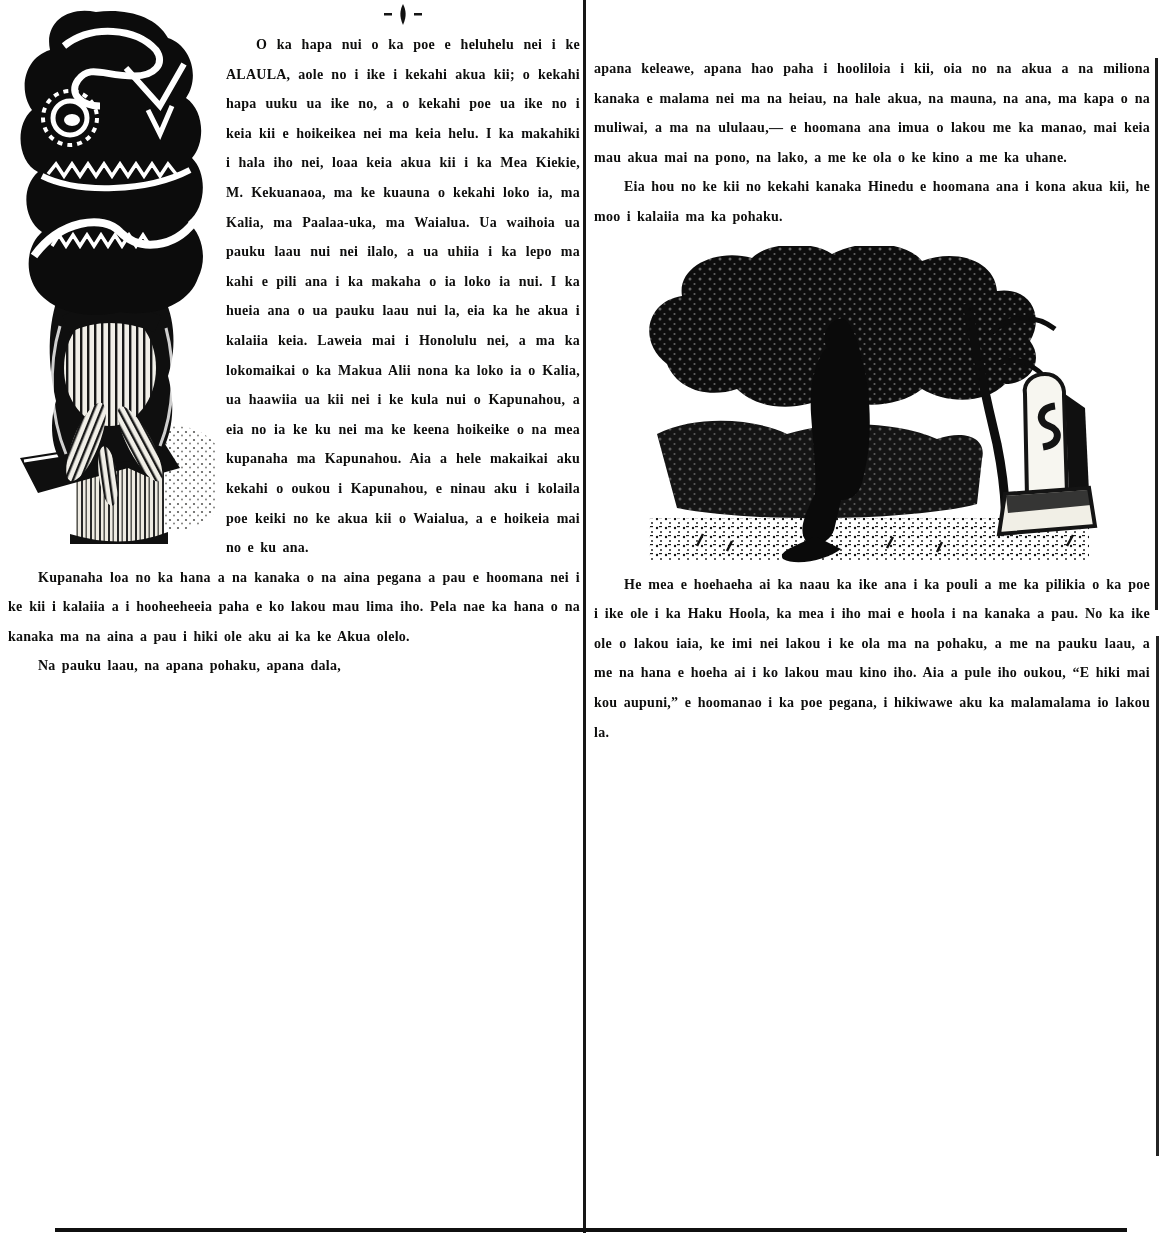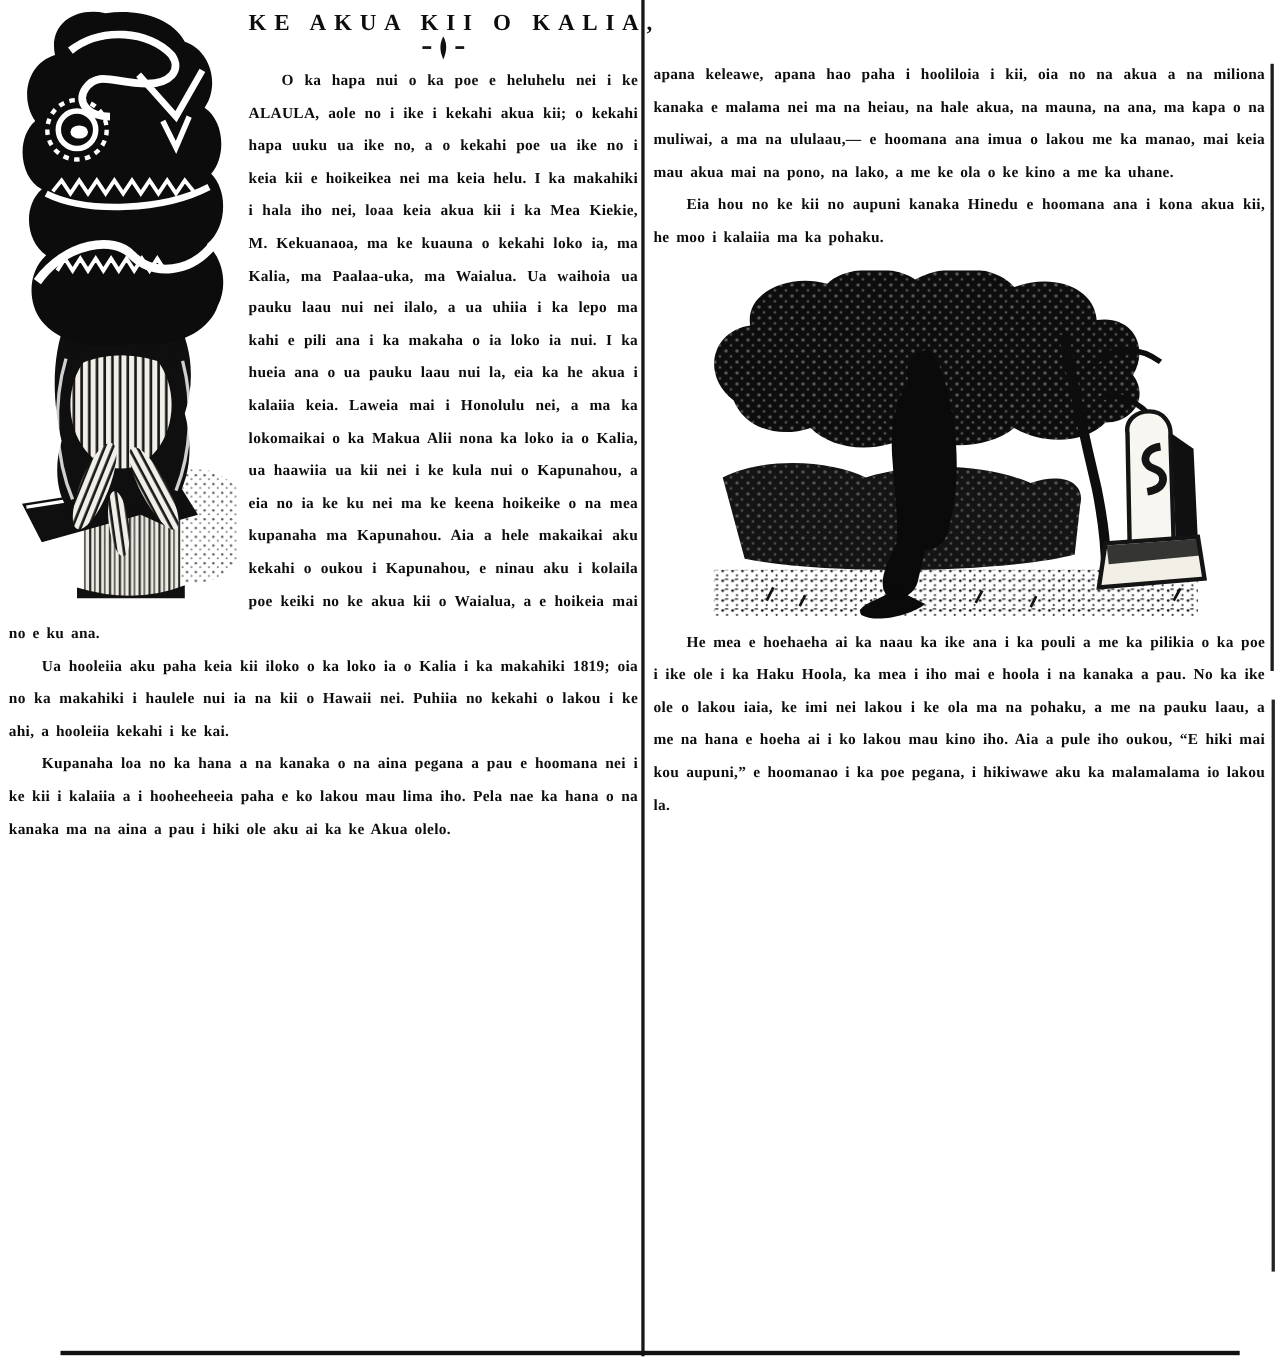--- a/index.html
+++ b/index.html
@@ -87,37 +87,36 @@
     <path d="M140,104 L152,128 L164,100" stroke="#ffffff" stroke-width="5" fill="none"></path>
     <circle cx="62" cy="112" r="27" fill="none" stroke="#ffffff" stroke-width="4" stroke-dasharray="5 5"></circle>
     <circle cx="62" cy="112" r="17" fill="none" stroke="#ffffff" stroke-width="5"></circle>
     <ellipse cx="64" cy="114" rx="8" ry="6" fill="#ffffff"></ellipse>
     <path d="M34,170 C70,188 140,186 182,164" stroke="#ffffff" stroke-width="6" fill="none"></path>
     <path d="M40,168 l8,-10 l8,12 l8,-12 l8,12 l8,-12 l8,12 l8,-12 l8,12 l8,-12 l8,12 l8,-12 l8,12 l8,-12 l8,12 l8,-12 l8,10" stroke="#ffffff" stroke-width="3.5" fill="none"></path>
     <path d="M26,250 C52,214 96,208 112,226 C132,246 166,242 186,216" stroke="#ffffff" stroke-width="8" fill="none"></path>
     <path d="M44,240 l7,-11 l7,11 l7,-11 l7,11 l7,-11 l7,11 l7,-11 l7,11 l7,-11 l7,11 l7,-11 l7,11 l7,-11 l7,11" stroke="#ffffff" stroke-width="3.5" fill="none"></path>
   </svg>
 
-  <h1 class="title">KE AKUA KII O KALIA,</h1>
   <div class="ornament">
     <svg width="42" height="22" viewBox="0 0 42 22" xmlns="http://www.w3.org/2000/svg">
       <rect x="2" y="9" width="8" height="2.5" fill="#151515"></rect>
       <path d="M21,0 C18,6 17,12 21,21 C25,12 24,6 21,0 Z" fill="#111111"></path>
       <rect x="32" y="9" width="8" height="2.5" fill="#151515"></rect>
     </svg>
   </div>
 
   <p class="body-par indent">O ka hapa nui o ka poe e heluhelu nei i ke ALAULA, aole no i ike i kekahi akua kii; o kekahi hapa uuku ua ike no, a o kekahi poe ua ike no i keia kii e hoikeikea nei ma keia helu. I ka makahiki i hala iho nei, loaa keia akua kii i ka Mea Kiekie, M. Kekuanaoa, ma ke kuauna o kekahi loko ia, ma Kalia, ma Paalaa-uka, ma Waialua. Ua waihoia ua pauku laau nui nei ilalo, a ua uhiia i ka lepo ma kahi e pili ana i ka makaha o ia loko ia nui. I ka hueia ana o ua pauku laau nui la, eia ka he akua i kalaiia keia. Laweia mai i Honolulu nei, a ma ka lokomaikai o ka Makua Alii nona ka loko ia o Kalia, ua haawiia ua kii nei i ke kula nui o Kapunahou, a eia no ia ke ku nei ma ke keena hoikeike o na mea kupanaha ma Kapunahou. Aia a hele makaikai aku kekahi o oukou i Kapunahou, e ninau aku i kolaila poe keiki no ke akua kii o Waialua, a e hoikeia mai no e ku ana.</p>
-  <p class="body-par indent">Ua hooleiia aku paha keia kii iloko o ka loko ia o Kalia i ka makahiki 1819; oia no ka makahiki i haulele nui ia na kii o Hawaii nei. Puhiia no kekahi o lakou i ke ahi, a hooleiia kekahi i ke kai.</p>
   <p class="body-par indent">Kupanaha loa no ka hana a na kanaka o na aina pegana a pau e hoomana nei i ke kii i kalaiia a i hooheeheeia paha e ko lakou mau lima iho. Pela nae ka hana o na kanaka ma na aina a pau i hiki ole aku ai ka ke Akua olelo.</p>
+  <p class="body-par indent">Na pauku laau, na apana pohaku, apana dala,</p>
 </div>
 
 <div class="col-right">
   <p class="body-par">apana keleawe, apana hao paha i hooliloia i kii, oia no na akua a na miliona kanaka e malama nei ma na heiau, na hale akua, na mauna, na ana, ma kapa o na muliwai, a ma na ululaau,— e hoomana ana imua o lakou me ka manao, mai keia mau akua mai na pono, na lako, a me ke ola o ke kino a me ka uhane.</p>
-  <p class="body-par indent">Eia hou no ke kii no aupuni kanaka Hinedu e hoomana ana i kona akua kii, he moo i kalaiia ma ka pohaku.</p>
+  <p class="body-par indent">Eia hou no ke kii no kekahi kanaka Hinedu e hoomana ana i kona akua kii, he moo i kalaiia ma ka pohaku.</p>
 
   <svg class="worship-fig" viewBox="0 0 470 318" xmlns="http://www.w3.org/2000/svg">
     <defs>
       <pattern id="wspk" width="10" height="10" patternUnits="userSpaceOnUse">
         <circle cx="3" cy="3" r="1.5" fill="#ffffff"></circle>
           <circle cx="7.5" cy="8" r="1.1" fill="#ffffff"></circle>
       </pattern>
       <pattern id="bspk" width="9" height="9" patternUnits="userSpaceOnUse">
         <circle cx="2" cy="3" r="1.2" fill="#141414"></circle>
           <circle cx="6" cy="7" r="1" fill="#232323"></circle>

